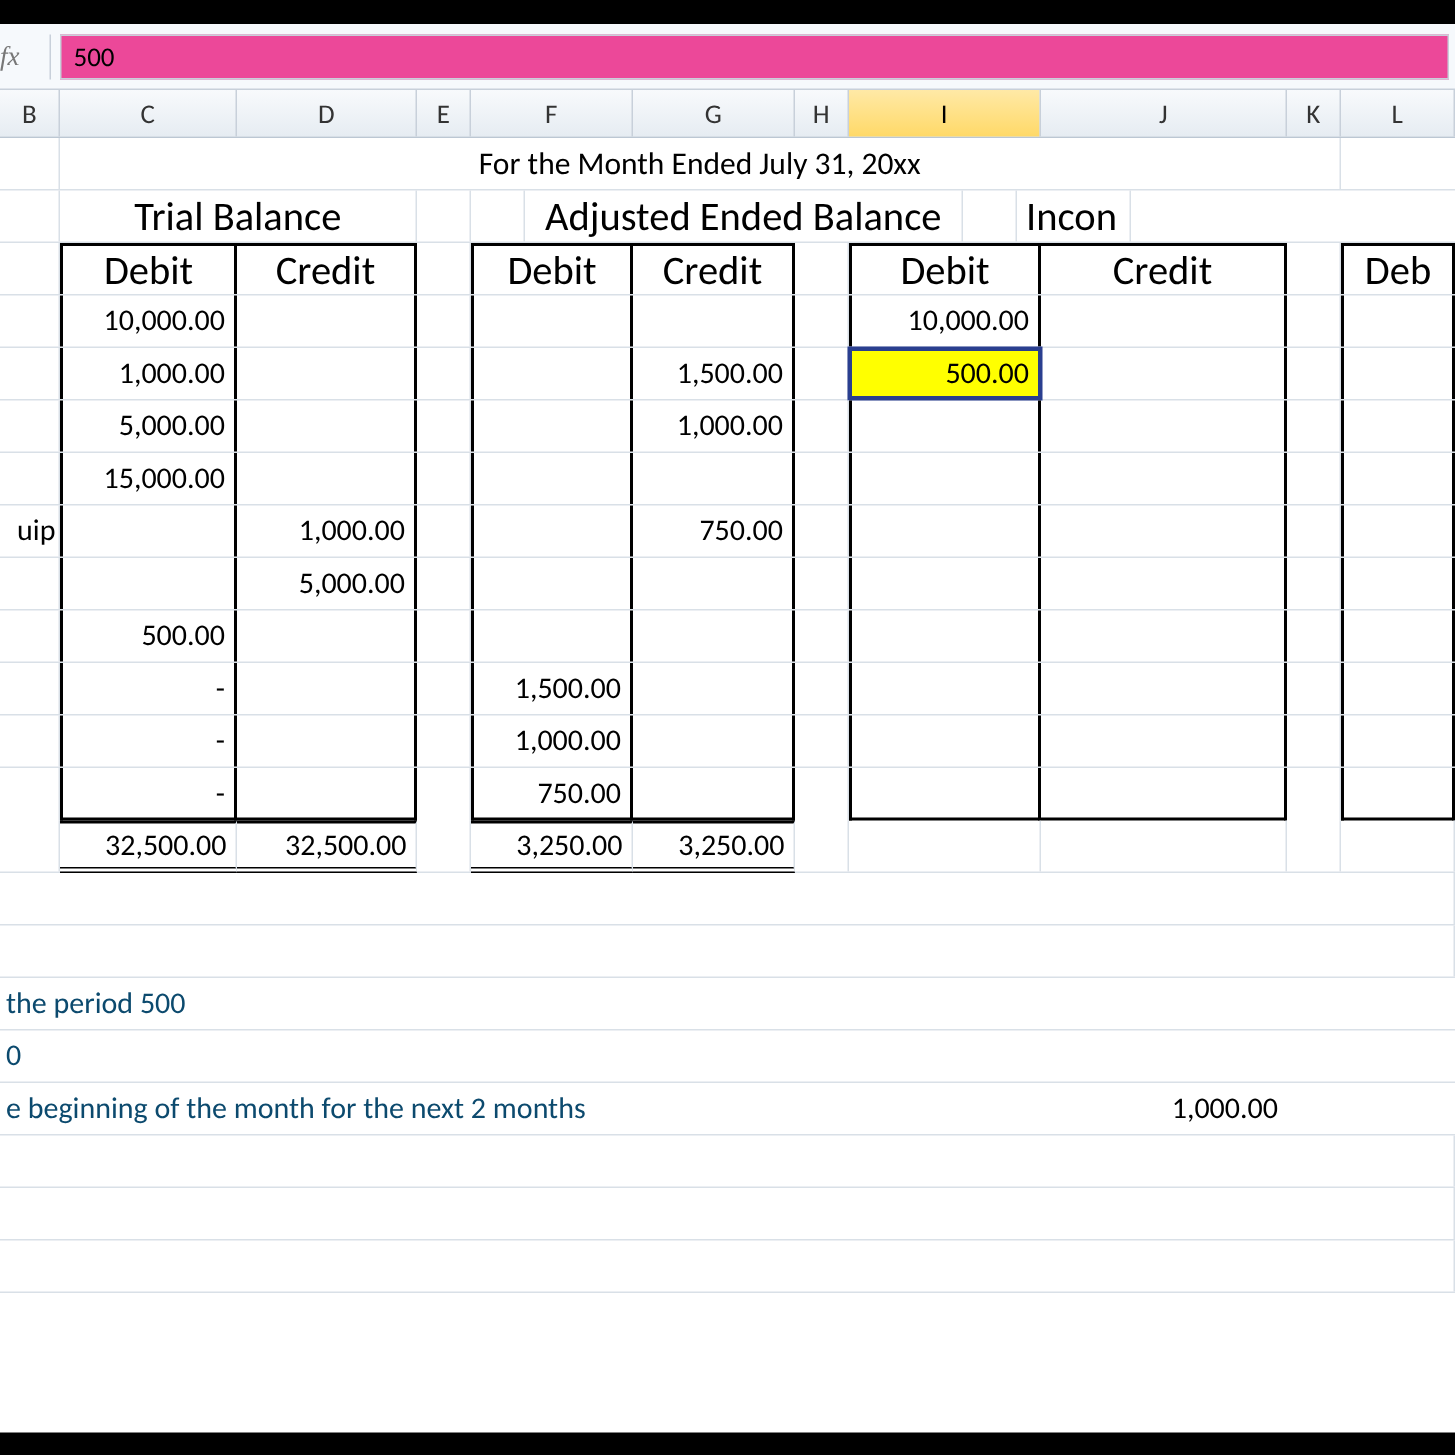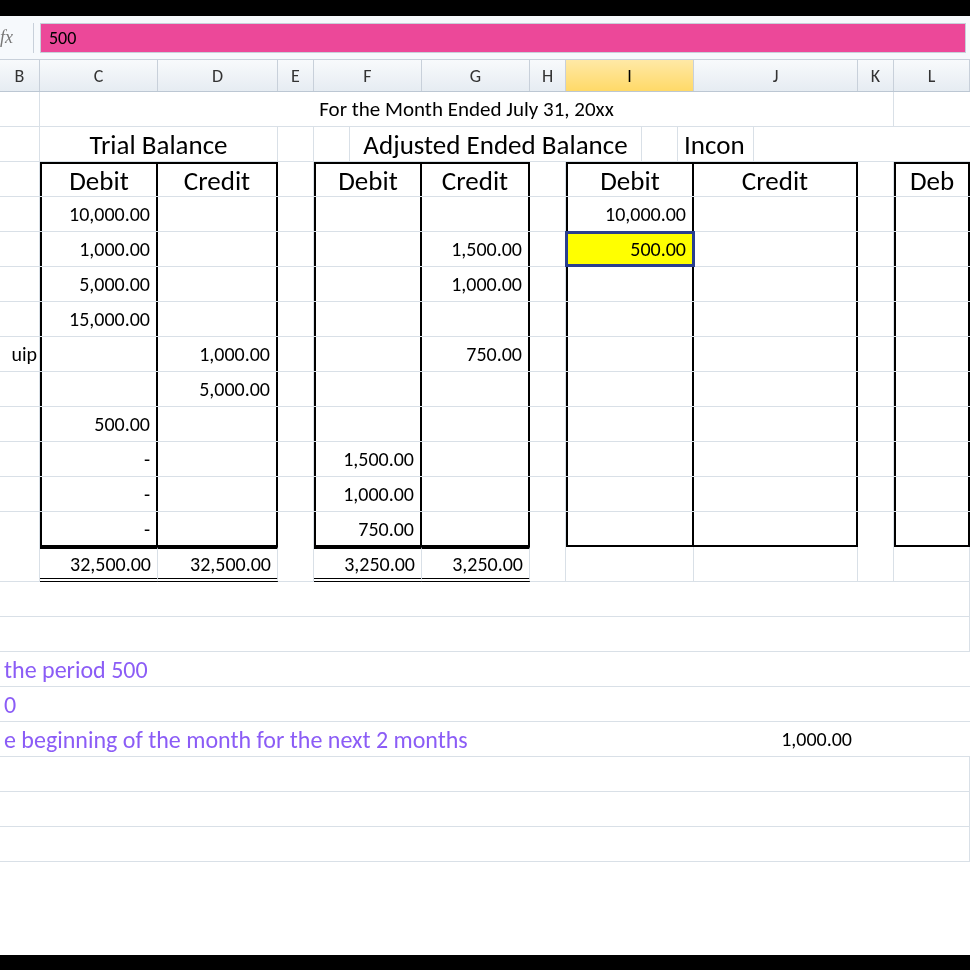--- a/index.html
+++ b/index.html
@@ -18,21 +18,21 @@
 .c-B{width:40px} .c-C{width:118px;justify-content:flex-end} .c-D{width:120px;justify-content:flex-end} .c-E{width:36px}
 .c-F{width:108px;justify-content:flex-end} .c-G{width:108px;justify-content:flex-end} .c-H{width:36px}
 .c-I{width:128px;justify-content:flex-end} .c-J{width:164px;justify-content:flex-end} .c-K{width:36px} .c-L{width:76px;justify-content:flex-end}
 .titlecell { justify-content:center; }
 .hdrcell { justify-content:center; font-size:27px; }
 .tbox .c-C,.tbox .c-D,.tbox .c-F,.tbox .c-G,.tbox .c-I,.tbox .c-J,.tbox .c-L { border-right:2px solid #000; }
 .tbox .c-C{border-left:2px solid #000}.tbox .c-F{border-left:2px solid #000}.tbox .c-I{border-left:2px solid #000}.tbox .c-L{border-left:2px solid #000000}
 .tabtop .c-C,.tabtop .c-D{border-top:2px solid #000}.tabtop .c-F,.tabtop .c-G{border-top:2px solid #000}.tabtop .c-I,.tabtop .c-J{border-top:2px solid #000}.tabtop .c-L{border-top:2px solid #000}
 .totalrow .c-C,.totalrow .c-D,.totalrow .c-F,.totalrow .c-G{ border-top:2px solid #000; border-bottom:4px double #000; margin-bottom:-1px;}
 .selcell { background:#ffff00; outline:3px solid #2a3f8f; outline-offset:-2px; }
-.note { font-size:24px; padding-left:0; color:#8b5cf6; }
+.note { font-size:20px; padding-left:0; color:#0c4a6e; }
 .noterow { display:flex; height:35px; border-bottom:1px solid #d9e0e7; align-items:center; }
 .noterow .notecell{padding-left:4px;}
 .footer{position:absolute;left:0;right:0;bottom:0;height:14px;background:#000}
 </style>
 </head>
 <body>
 
 <div class="app">
  <div class="blackbar"></div>
  <div class="fbar">

